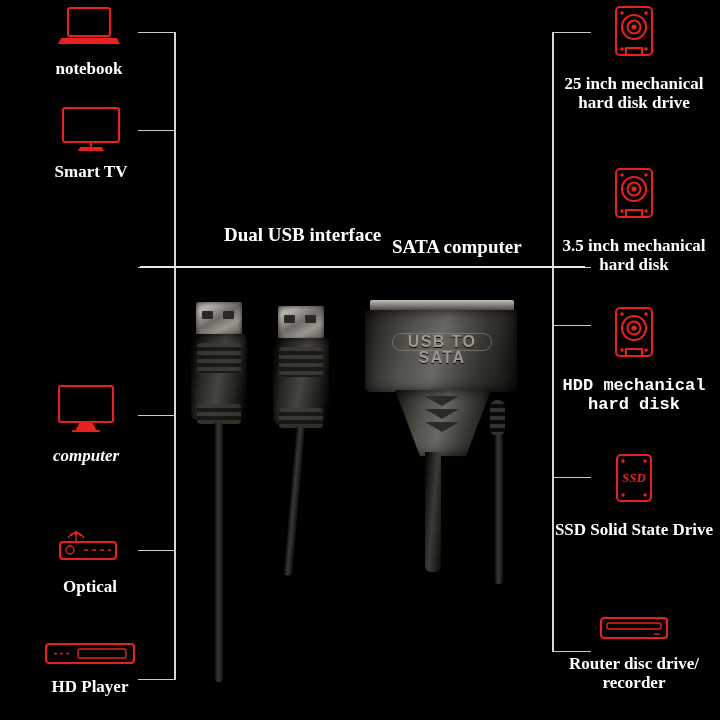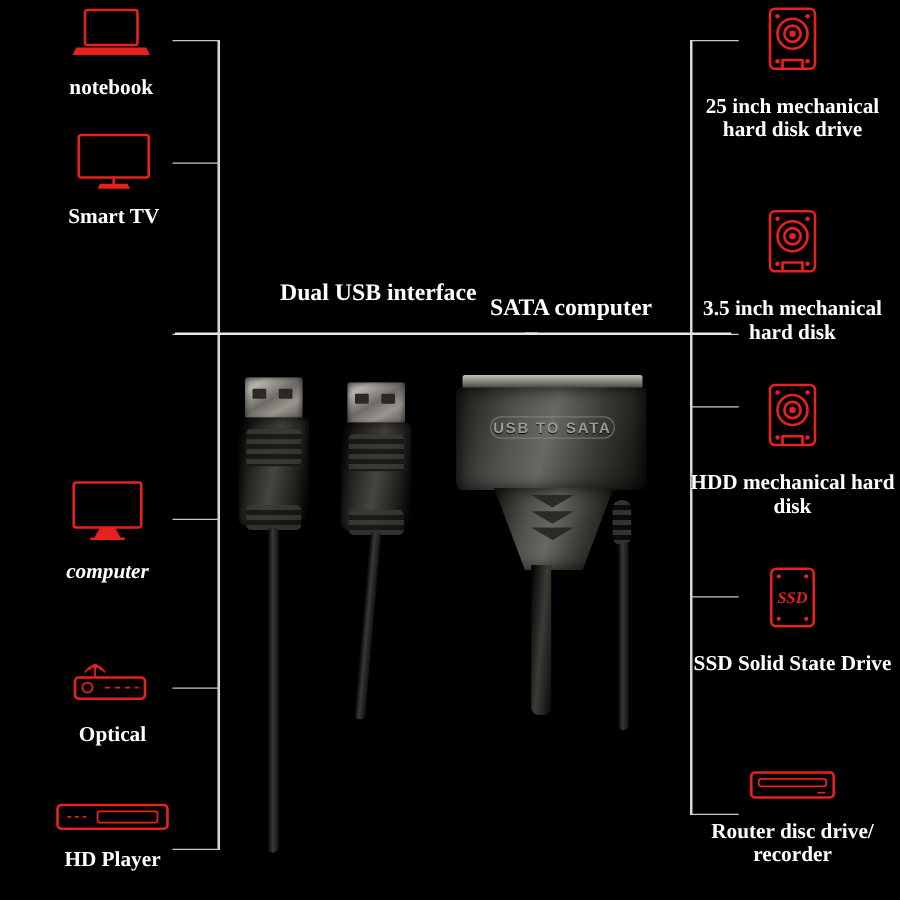--- a/index.html
+++ b/index.html
@@ -49,21 +49,21 @@
   .usb-wire{position:absolute;width:9px;border-radius:4px;
      background:linear-gradient(90deg,#000,#3a3834 45%,#111);}
 
   .sata-shell{position:absolute;
      background:linear-gradient(105deg,#1b1a17 0%,#54524c 30%,#6a6862 48%,
                                 #3a3833 72%,#0d0d0b 100%);
      box-shadow:inset 0 0 14px rgba(0,0,0,.85);}
   .sata-edge{position:absolute;border-radius:2px;
      background:linear-gradient(180deg,#c4c1ba,#6e6b65 60%,#343230);}
   .sata-emboss{position:absolute;border:1px solid rgba(150,147,140,.55);
-     border-radius:9px;color:#9d9a93;font-size:12px;font-weight:bold;
+     border-radius:9px;color:#9d9a93;font-size:16px;font-weight:bold;
      letter-spacing:1.4px;text-align:center;
      font-family:"Liberation Sans",sans-serif;
      text-shadow:0 1px 0 rgba(0,0,0,.9);}
   .chevwrap{position:absolute;}
   .chevwrap i{position:absolute;display:block;width:0;height:0;
      border-left:17px solid transparent;border-right:17px solid transparent;
      border-top:10px solid #2c2a25;}
   .sata-leg{position:absolute;
      background:linear-gradient(95deg,#000,#3d3b36 50%,#0a0a08);}
   .strain{position:absolute;width:15px;height:36px;border-radius:7px;
@@ -224,21 +224,21 @@
         <circle class="stf" cx="14" cy="9" r="1.8"></circle>
         <circle class="stf" cx="38" cy="9" r="1.8"></circle>
         <circle class="stf" cx="14" cy="45" r="1.8"></circle>
         <circle class="stf" cx="38" cy="45" r="1.8"></circle>
         <path class="st" d="M18 51v-7h16v7"></path>
       </svg>
     </span>
     <span class="cap">3.5 inch mechanical hard disk</span>
   </div>
 
-  <div class="node right-col" style="left:548px;top:305px;width:172px;">
+  <div class="node right-col" style="left:548px;top:305px;width:172px;font-family:Liberation Mono, monospace;">
     <span class="glyph">
       <svg width="52" height="60" viewBox="0 0 52 60">
         <rect class="st" x="8" y="3" width="36" height="48" rx="4"></rect>
         <circle class="st" cx="26" cy="23" r="12"></circle>
         <circle class="st" cx="26" cy="23" r="6.5"></circle>
         <circle class="stf" cx="26" cy="23" r="2.6"></circle>
         <circle class="stf" cx="14" cy="9" r="1.8"></circle>
         <circle class="stf" cx="38" cy="9" r="1.8"></circle>
         <circle class="stf" cx="14" cy="45" r="1.8"></circle>
         <circle class="stf" cx="38" cy="45" r="1.8"></circle>

